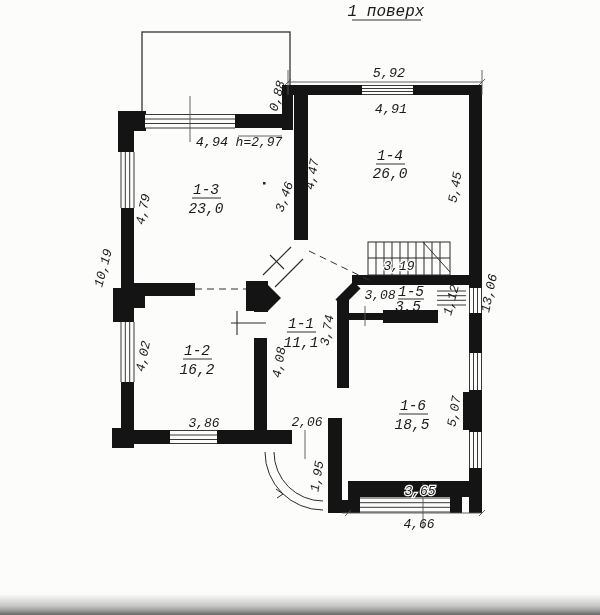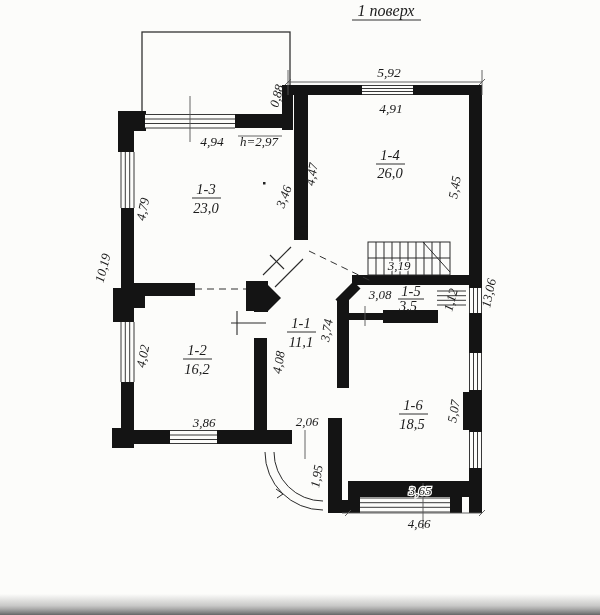--- a/index.html
+++ b/index.html
@@ -1,17 +1,17 @@
 <!DOCTYPE html>
 <html><head>
 <meta charset="utf-8">
 <style>
   html,body{margin:0;padding:0;background:#ffffff;}
   .page{position:relative;width:600px;height:615px;background:#fcfcfa;overflow:hidden;
-        font-family:Liberation Serif, serif;}
+        font-family:Liberation Mono, monospace;}
   svg{position:absolute;left:0;top:0;}
   text{fill:#1b1b1b;font-style:italic;}
   .dim{font-size:13px;}
   .dim-big{font-size:13.5px;}
   .room-id{font-size:14.5px;}
   .room-area{font-size:14.5px;}
   .title-t{font-size:16px;}
   .halo{stroke:#fcfcfa;stroke-width:2.5px;paint-order:stroke;}
 </style>
 </head>

